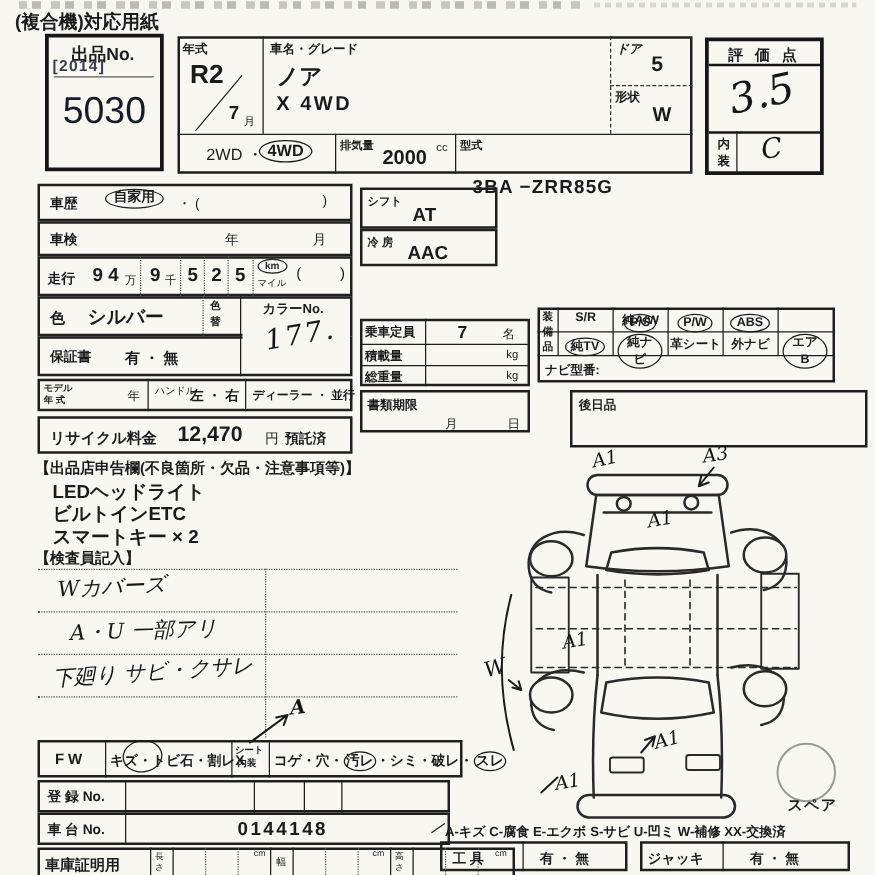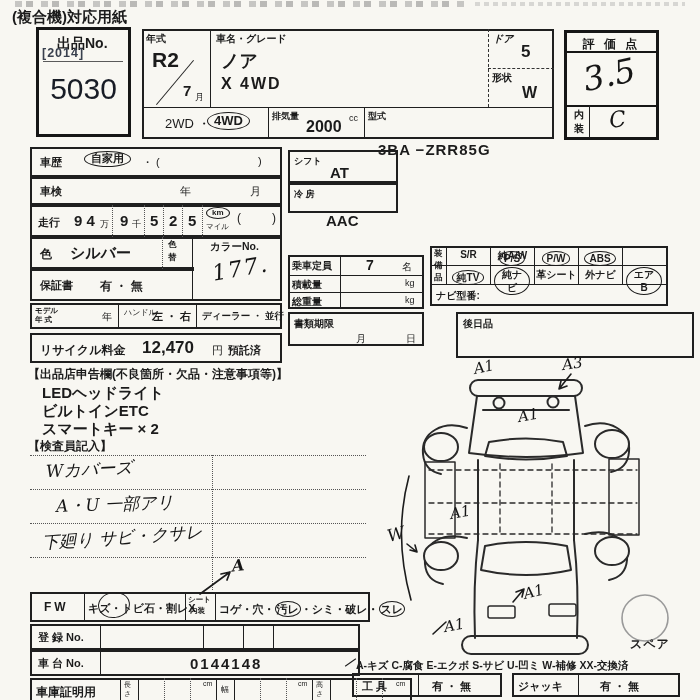--- a/index.html
+++ b/index.html
@@ -155,21 +155,21 @@
   <div class="ab hw" style="left:46px;top:458px;font-size:17px;transform:rotate(-3deg);">Wカバーズ</div>
   <div class="ab hw" style="left:56px;top:493px;font-size:17px;transform:rotate(-2deg);">A・U 一部アリ</div>
   <div class="ab hw" style="left:42px;top:526px;font-size:17px;transform:rotate(-4deg);">下廻り サビ・クサレ</div>
 
   <div class="bx" style="left:288px;top:150px;width:110px;height:33px;">
     <div class="ab b" style="left:4px;top:3px;font-size:9px;">シフト</div>
     <div class="ab b" style="left:40px;top:12px;font-size:15px;">AT</div>
   </div>
   <div class="bx" style="left:288px;top:183px;width:110px;height:30px;">
     <div class="ab b" style="left:4px;top:3px;font-size:9px;">冷  房</div>
-    <div class="ab b" style="left:36px;top:27px;font-size:15px;text-align:center;">AAC</div>
+    <div class="ab b" style="left:36px;top:9px;font-size:15px;text-align:center;">AAC</div>
   </div>
   <div class="bx" style="left:288px;top:255px;width:136px;height:54px;"></div>
   <div class="vl" style="left:340px;top:255px;height:54px;"></div>
   <div class="hl" style="left:288px;top:275px;width:136px;"></div>
   <div class="hl" style="left:288px;top:292px;width:136px;"></div>
   <div class="ab b" style="left:292px;top:259px;font-size:10px;">乗車定員</div>
   <div class="ab b" style="left:366px;top:257px;font-size:14px;">7</div>
   <div class="ab" style="left:402px;top:260px;font-size:10px;">名</div>
   <div class="ab b" style="left:292px;top:278px;font-size:10px;">積載量</div>
   <div class="ab" style="left:405px;top:278px;font-size:9px;">kg</div>

